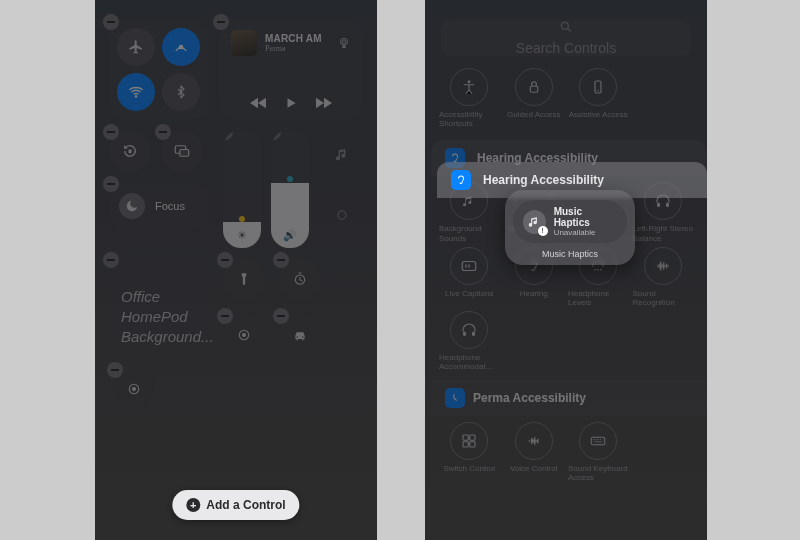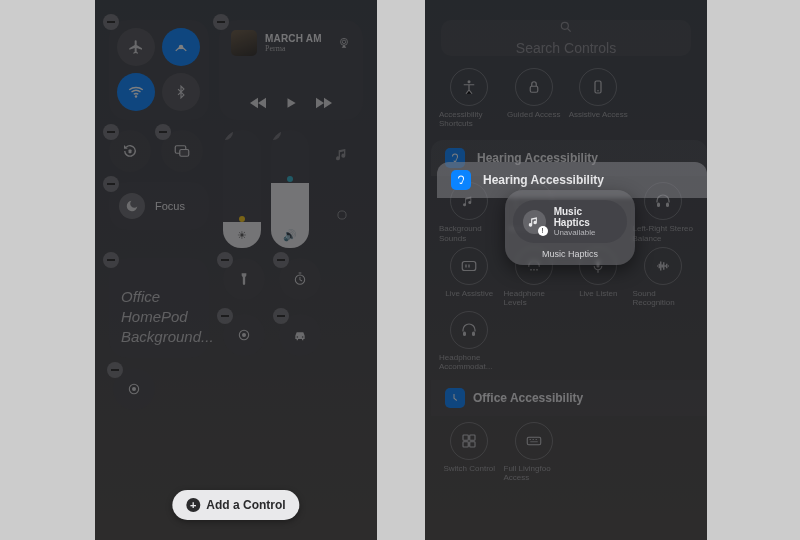--- a/index.html
+++ b/index.html
@@ -429,39 +429,38 @@
         <div class="lbl">Left-Right Stereo Balance</div>
       </div>
 
     <div class="gc">
         <div class="ico">
           <svg width="18" height="18" viewBox="0 0 24 24">
             <rect x="3" y="6" width="18" height="12" rx="3" fill="none" stroke="#c7c7cb" stroke-width="1.6"></rect>
             <path stroke="#c7c7cb" stroke-width="1.8" d="M8 10v4m4-4v4"></path>
           </svg>
         </div>
-        <div class="lbl">Live Assistive</div>
+        <div class="lbl">Live Captions</div>
+      </div>
+    <div class="gc">
+        <div class="ico">
+          <svg width="18" height="18" viewBox="0 0 24 24">
+            <path fill="none" stroke="#c7c7cb" stroke-width="1.6" d="M8 9a4 4 0 0 1 8 0c0 3-3 4-3 7a2 2 0 0 1-4 0"></path>
+          </svg>
+        </div>
+        <div class="lbl">Hearing</div>
       </div>
     <div class="gc">
         <div class="ico">
           <svg width="18" height="18" viewBox="0 0 24 24">
             <path fill="none" stroke="#c7c7cb" stroke-width="1.6" d="M5 13v-1a7 7 0 0 1 14 0v1"></path>
             <path stroke="#c7c7cb" stroke-width="2" d="M7 17h2m2 0h2m2 0h2"></path>
           </svg>
         </div>
         <div class="lbl">Headphone Levels</div>
-      </div>
-    <div class="gc">
-        <div class="ico">
-          <svg width="18" height="18" viewBox="0 0 24 24">
-            <rect x="10" y="4" width="4" height="10" rx="2" fill="#c7c7cb"></rect>
-            <path fill="none" stroke="#c7c7cb" stroke-width="1.6" d="M7 12a5 5 0 0 0 10 0M12 17v4"></path>
-          </svg>
-        </div>
-        <div class="lbl">Live Listen</div>
       </div>
 
     <div class="gc">
         <div class="ico">
           <svg width="18" height="18" viewBox="0 0 24 24">
             <path stroke="#c7c7cb" stroke-width="1.8" d="M4 12h1m2-3v6m2-9v12m2-8v4m2-7v10m2-6v2m2-4v6m2-3h1"></path>
           </svg>
         </div>
         <div class="lbl">Sound Recognition</div>
       </div>
@@ -484,43 +483,51 @@
         <div class="lbl"></div>
       </div>
   </div>
 
   <div class="section-head motor">
     <span class="badge">
       <svg width="12" height="12" viewBox="0 0 24 24">
           <path fill="#fff" d="M8 4h3v8l5 4-1 2-6-5V4z"></path>
         </svg>
     </span>
-    <span>Office Accessibility</span>
+    <span>Perma Accessibility</span>
   </div>
 
   <div class="grid4" style="margin-top:6px;">
     <div class="gc">
         <div class="ico">
           <svg width="18" height="18" viewBox="0 0 24 24">
             <rect x="4" y="4" width="7" height="7" rx="1" fill="none" stroke="#c7c7cb" stroke-width="1.5"></rect>
             <rect x="13" y="4" width="7" height="7" rx="1" fill="none" stroke="#c7c7cb" stroke-width="1.5"></rect>
             <rect x="4" y="13" width="7" height="7" rx="1" fill="none" stroke="#c7c7cb" stroke-width="1.5"></rect>
             <rect x="13" y="13" width="7" height="7" rx="1" fill="none" stroke="#c7c7cb" stroke-width="1.5"></rect>
           </svg>
         </div>
         <div class="lbl">Switch Control</div>
       </div>
     <div class="gc">
         <div class="ico">
           <svg width="18" height="18" viewBox="0 0 24 24">
+            <path stroke="#c7c7cb" stroke-width="2" d="M5 12h2m2-4v8m2-6v4m2-7v10m2-6v2m2-4v6"></path>
+          </svg>
+        </div>
+        <div class="lbl">Voice Control</div>
+      </div>
+    <div class="gc">
+        <div class="ico">
+          <svg width="18" height="18" viewBox="0 0 24 24">
             <rect x="3" y="7" width="18" height="10" rx="2" fill="none" stroke="#c7c7cb" stroke-width="1.4"></rect>
             <path stroke="#c7c7cb" d="M6 10h2m2 0h2m2 0h2M7 13h10"></path>
           </svg>
         </div>
-        <div class="lbl">Full Livingfoo Access</div>
+        <div class="lbl">Sound Keyboard Access</div>
       </div>
   </div>
 
   <div class="dim-overlay"></div>
 
   <div class="section-head hearing" style="position:absolute; top:150px; left:6px; right:0; background:rgba(130,130,135,0.55);">
     <span class="badge">
       <svg width="12" height="12" viewBox="0 0 24 24">
           <path fill="#fff" d="M12 3a6 6 0 0 1 6 6c0 4-3 5-3 8a3 3 0 0 1-6 0h2a1 1 0 0 0 2 0c0-2 3-3 3-8a4 4 0 0 0-8 0H6a6 6 0 0 1 6-6z"></path>
         </svg>

